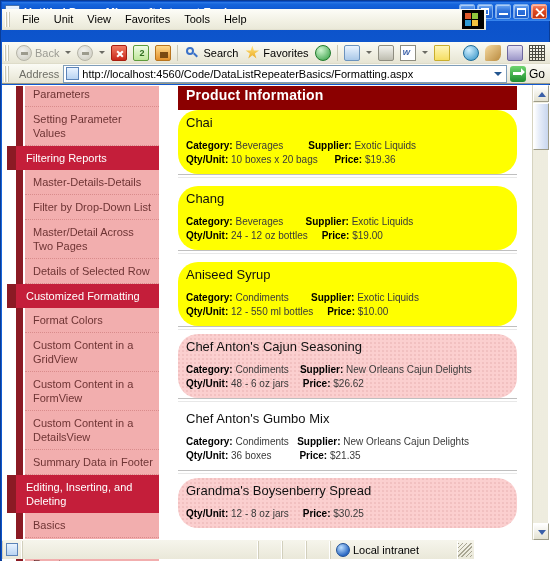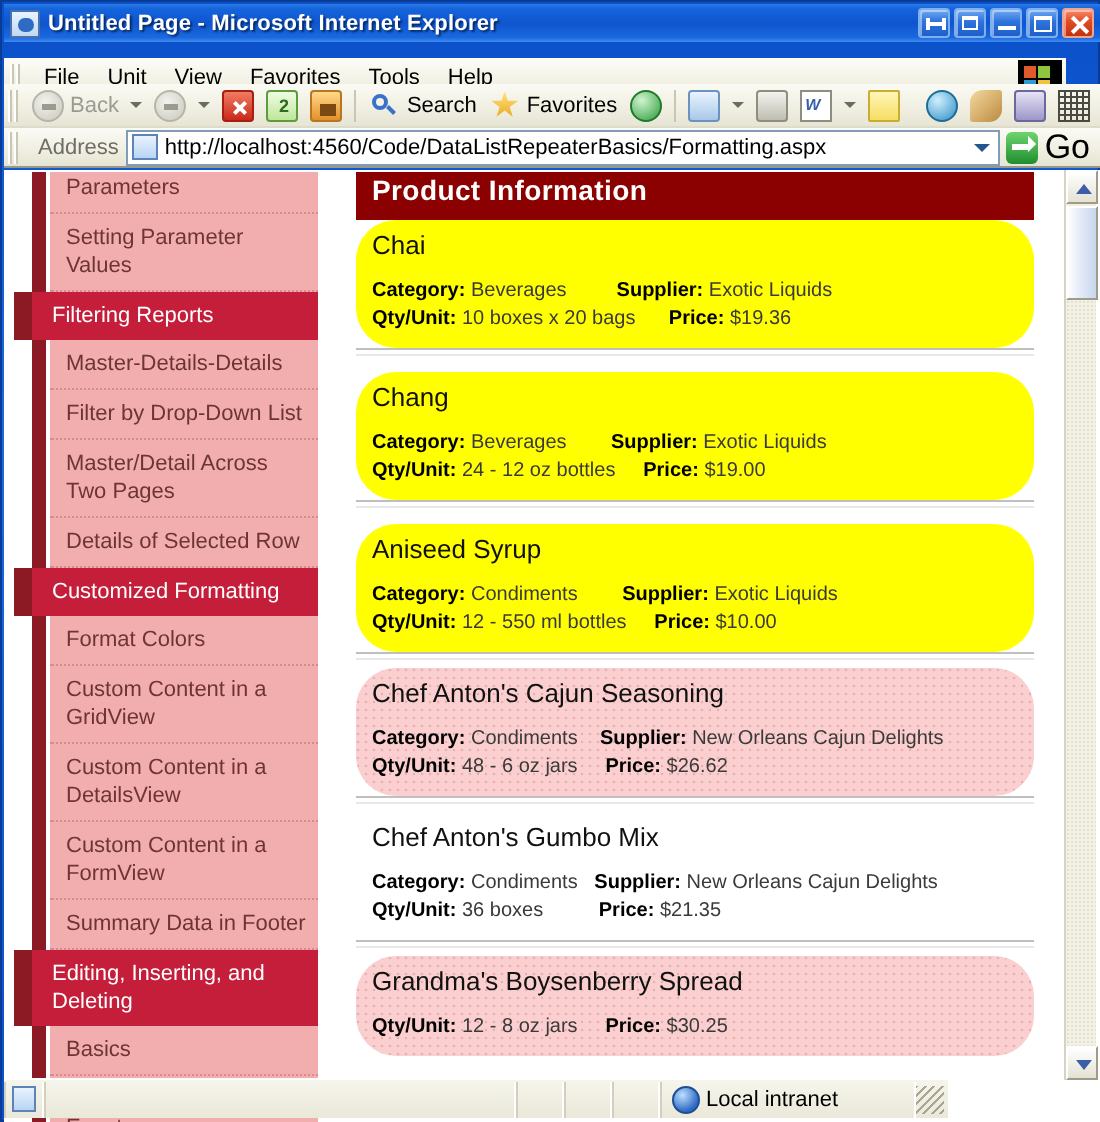--- a/index.html
+++ b/index.html
@@ -50,21 +50,21 @@
   .g-max i { left:3px; top:3px; width:9px; height:8px; border:1px solid #fff; background:none; border-top-width:2px;}
   .g-rest i { left:3px; top:3px; width:8px; height:7px; border:1px solid #fff; background:none; border-top-width:2px;}
   .g-x i.a, .g-x i.b { left:7px; top:2px; width:2px; height:11px; }
   .g-x i.a { transform:rotate(45deg); } .g-x i.b { transform:rotate(-45deg); }
   .g-arrows i.a { left:3px; top:6px; width:10px; height:2px; }
   .g-arrows i.b { left:3px; top:4px; width:2px; height:6px; }
   .g-arrows i.c { left:11px; top:4px; width:2px; height:6px; }
 
   
   #menubar {
-    position:absolute; left:1px; top:28px; width:531px; height:21px;
+    position:absolute; left:1px; top:8px; width:484px; height:21px;
     background:linear-gradient(180deg,#FDFDF8 0%,#F2F1E4 60%,#EAE9D9 100%);
     display:flex; align-items:center; border-bottom:1px solid #E3E1D0;
   }
   #menu-grip { width:5px; height:15px; margin:0 5px 0 3px;
     background:repeating-linear-gradient(90deg,#fff 0 1px,#C9C7B4 1px 2px,transparent 2px 3px); }
   .menu-item { font-size:11px; color:#000; padding:2px 7px; white-space:nowrap; }
   #menu-flag {
     margin-left:auto; width:22px; height:19px; margin-right:2px;
     background:#000; position:relative; overflow:hidden;
   }
@@ -102,21 +102,21 @@
   #addr-text { font-size:11px; color:#000; white-space:nowrap; overflow:hidden; }
   #addr-drop { width:16px; height:16px; margin-left:auto; display:flex;
     align-items:center; justify-content:center; flex:none; }
   #addr-drop .caret { border-top-color:#23558F; border-left-width:4px;border-right-width:4px;border-top-width:4px;}
   #go-btn { display:flex; align-items:center; padding:0 5px 0 3px; }
   #go-icon { width:16px;height:16px;border-radius:3px;
     background:linear-gradient(180deg,#6FD46F,#1E8E2E); position:relative; flex:none;}
   #go-icon:after{content:"";position:absolute;left:3px;top:6px;width:8px;height:3px;background:#fff;}
   #go-icon:before{content:"";position:absolute;left:8px;top:3px;width:6px;height:6px;
     background:#fff; transform:rotate(45deg); clip-path:polygon(100% 0,100% 100%,0 0);}
-  #go-text { font-size:17px; margin-left:3px; }
+  #go-text { font-size:12px; margin-left:3px; }
 
   
   #viewport {
     position:absolute; left:1px; top:84px; width:548px; height:477px;
     background:#fff; border-top:1px solid #FFFFFF; overflow:hidden;
   }
   #page {
     position:absolute; left:0; top:-5px; width:531px; height:520px;
     background:#fff; display:flex;
   }
@@ -373,22 +373,22 @@
           <div class="nav-link partial">Parameters</div>
           <div class="nav-link">Setting Parameter Values</div>
           <div class="nav-section">Filtering Reports</div>
           <div class="nav-link">Master-Details-Details</div>
           <div class="nav-link">Filter by Drop-Down List</div>
           <div class="nav-link">Master/Detail Across Two Pages</div>
           <div class="nav-link">Details of Selected Row</div>
           <div class="nav-section">Customized Formatting</div>
           <div class="nav-link">Format Colors</div>
           <div class="nav-link">Custom Content in a GridView</div>
+          <div class="nav-link">Custom Content in a FormView</div>
           <div class="nav-link">Custom Content in a DetailsView</div>
-          <div class="nav-link">Custom Content in a FormView</div>
           <div class="nav-link">Summary Data in Footer</div>
           <div class="nav-section">Editing, Inserting, and Deleting</div>
           <div class="nav-link">Basics</div>
           <div class="nav-link">Data Modification Events</div>
 
         </div>
       </div>
 
       <div id="main">
         <div id="panel">

